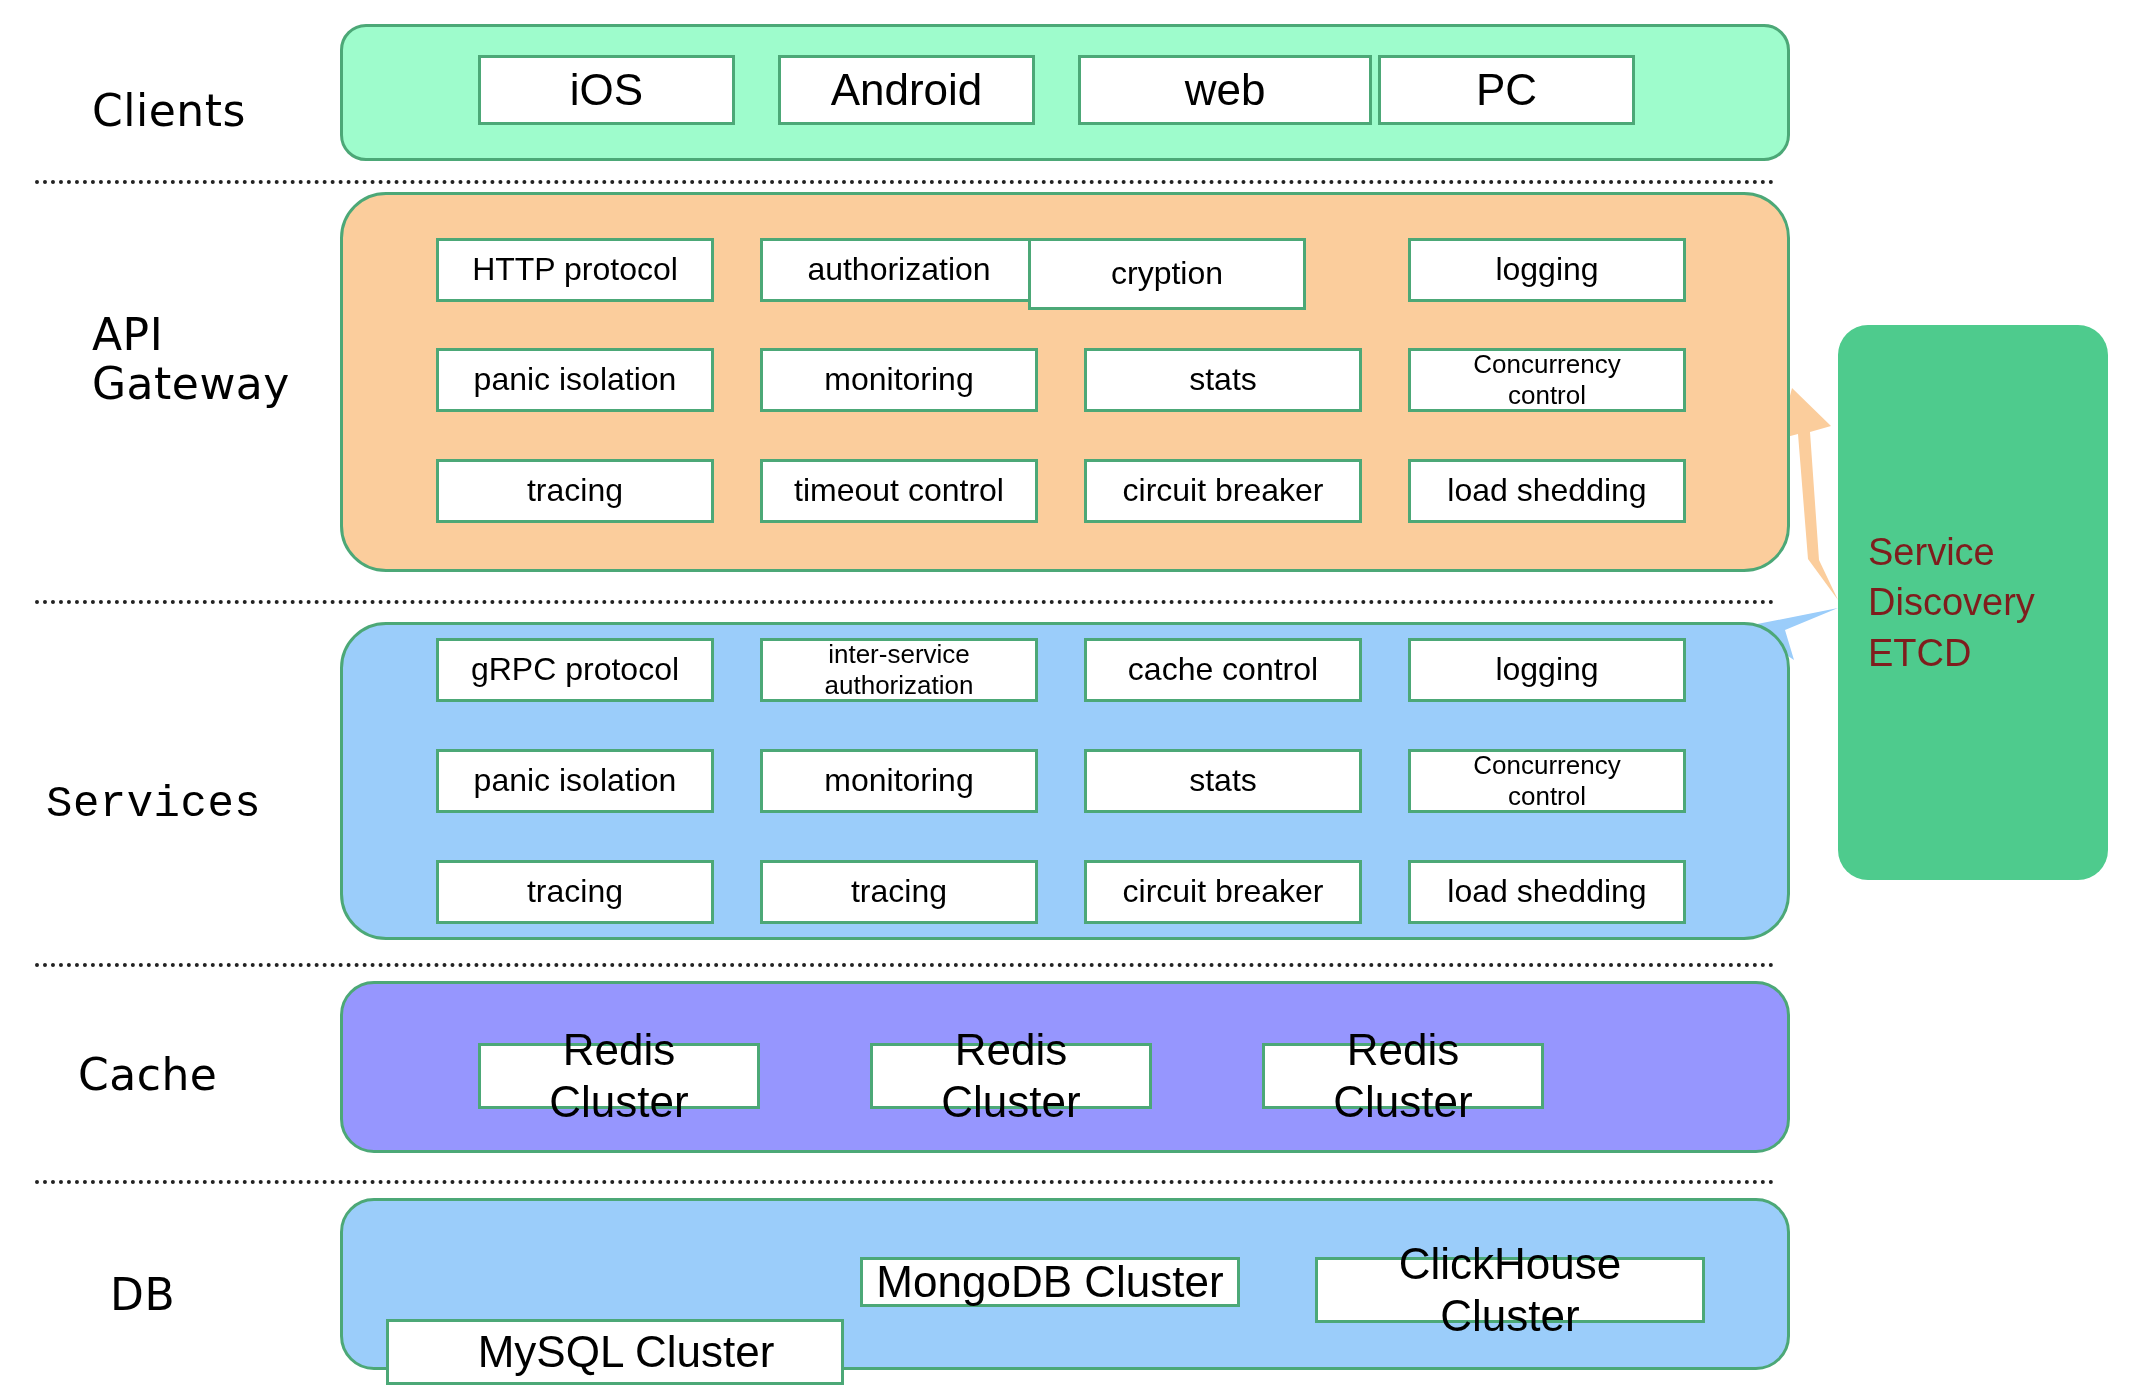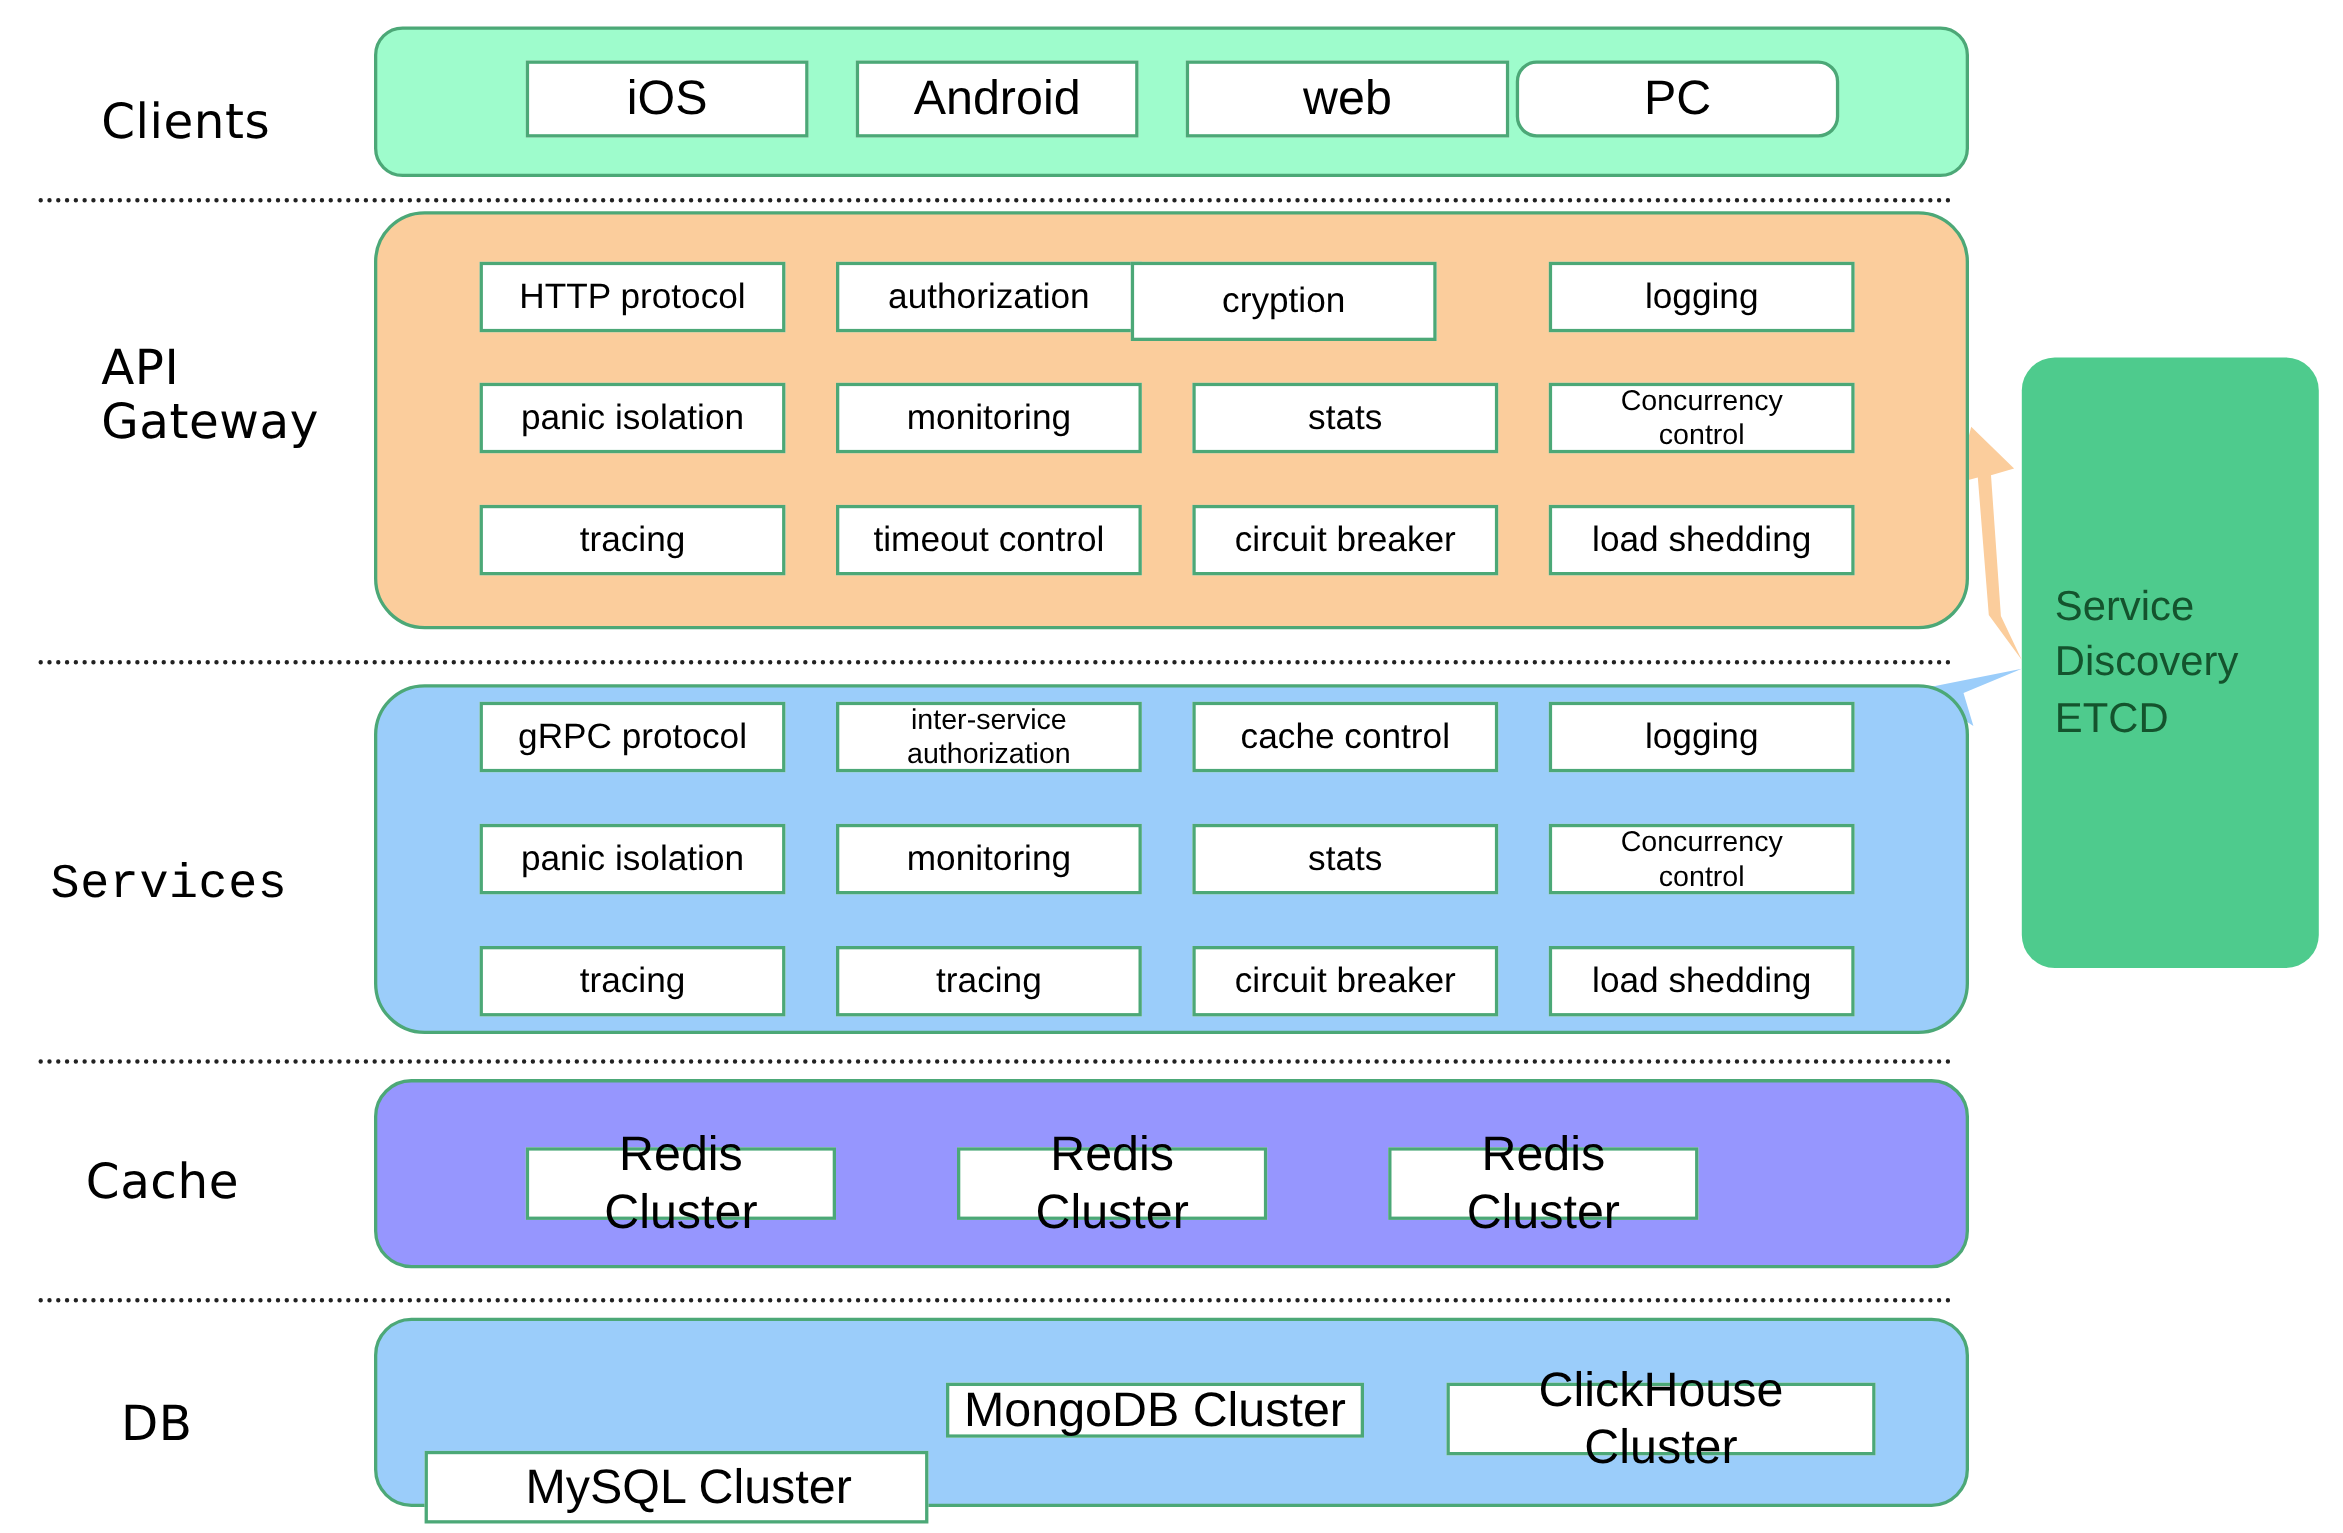--- a/index.html
+++ b/index.html
@@ -74,21 +74,21 @@
     height: 0;
     border-top: 4px dotted #222222;
   }
 
   
   .etcd {
     position: absolute;
     box-sizing: border-box;
     background: #4ECB8D;
     border-radius: 30px;
-    color: #14532d;
+    color: #7f1d1d;
     font-family: "Liberation Sans", sans-serif;
     font-size: 38px;
     line-height: 1.33;
     white-space: pre-line;
     display: flex;
     align-items: center;
     padding-left: 30px;
   }
 
   
@@ -121,21 +121,21 @@
 
   <div class="row-label" style="left:78px; top:1050px; width:250px;">Cache</div>
 
   <div class="row-label" style="left:110px; top:1270px; width:220px;">DB</div>
 
   <div class="tier tier-clients" style="left:340px; top:24px; width:1450px; height:137px;"></div>
 
   <div class="cell big" style="left:478px; top:55px; width:257px; height:70px;">iOS</div>
   <div class="cell big" style="left:778px; top:55px; width:257px; height:70px;">Android</div>
   <div class="cell big" style="left:1078px; top:55px; width:294px; height:70px;">web</div>
-  <div class="cell big" style="left:1378px; top:55px; width:294px; height:70px;border-radius:19px;">PC</div>
+  <div class="cell big" style="left:1378px; top:55px; width:257px; height:70px;">PC</div>
 
   <div class="separator" style="left:35px; top:180px; width:1740px;"></div>
 
   <div class="tier tier-gateway" style="left:340px; top:192px; width:1450px; height:380px;"></div>
 
   <div class="cell" style="left:436px; top:238px; width:278px; height:64px;">HTTP protocol</div>
   <div class="cell" style="left:760px; top:238px; width:278px; height:64px;">authorization</div>
   <div class="cell" style="left:1028px; top:238px; width:278px; height:72px;">cryption</div>
   <div class="cell" style="left:1408px; top:238px; width:278px; height:64px;">logging</div>
 

